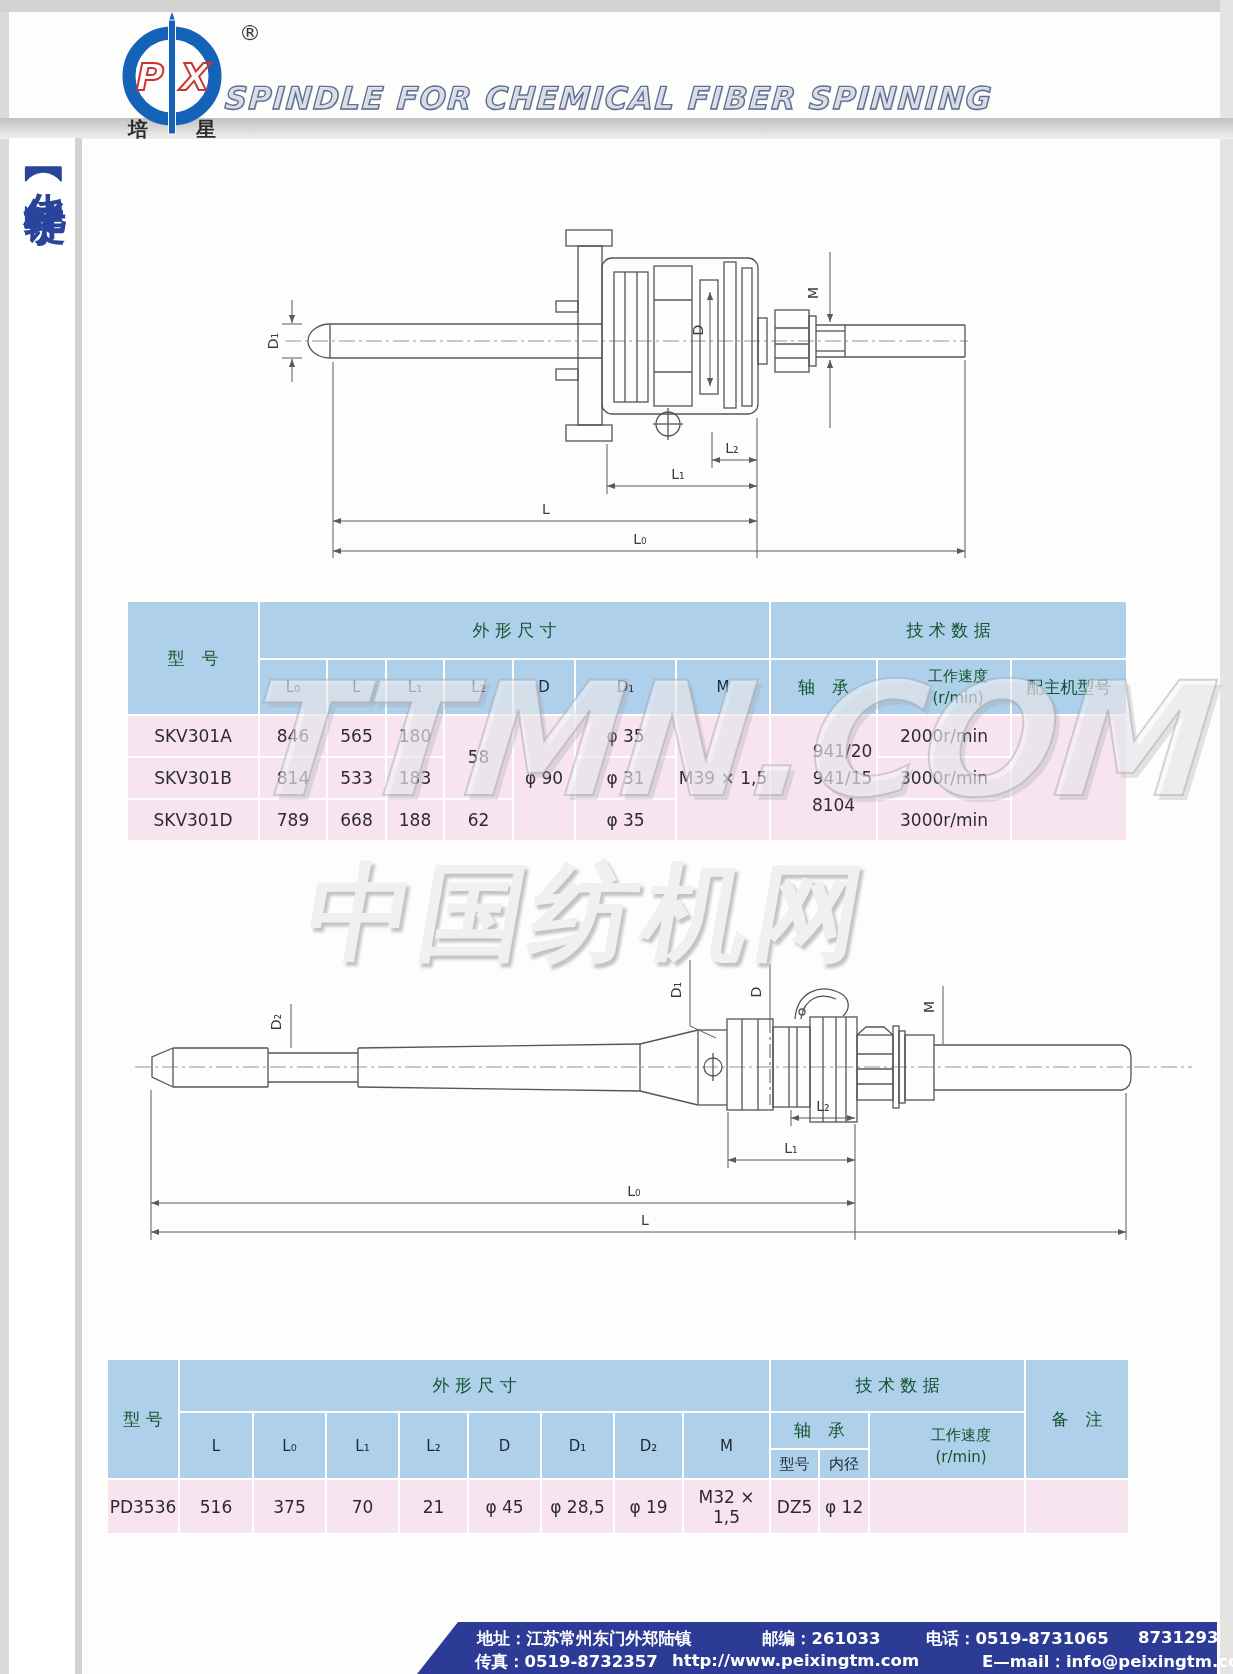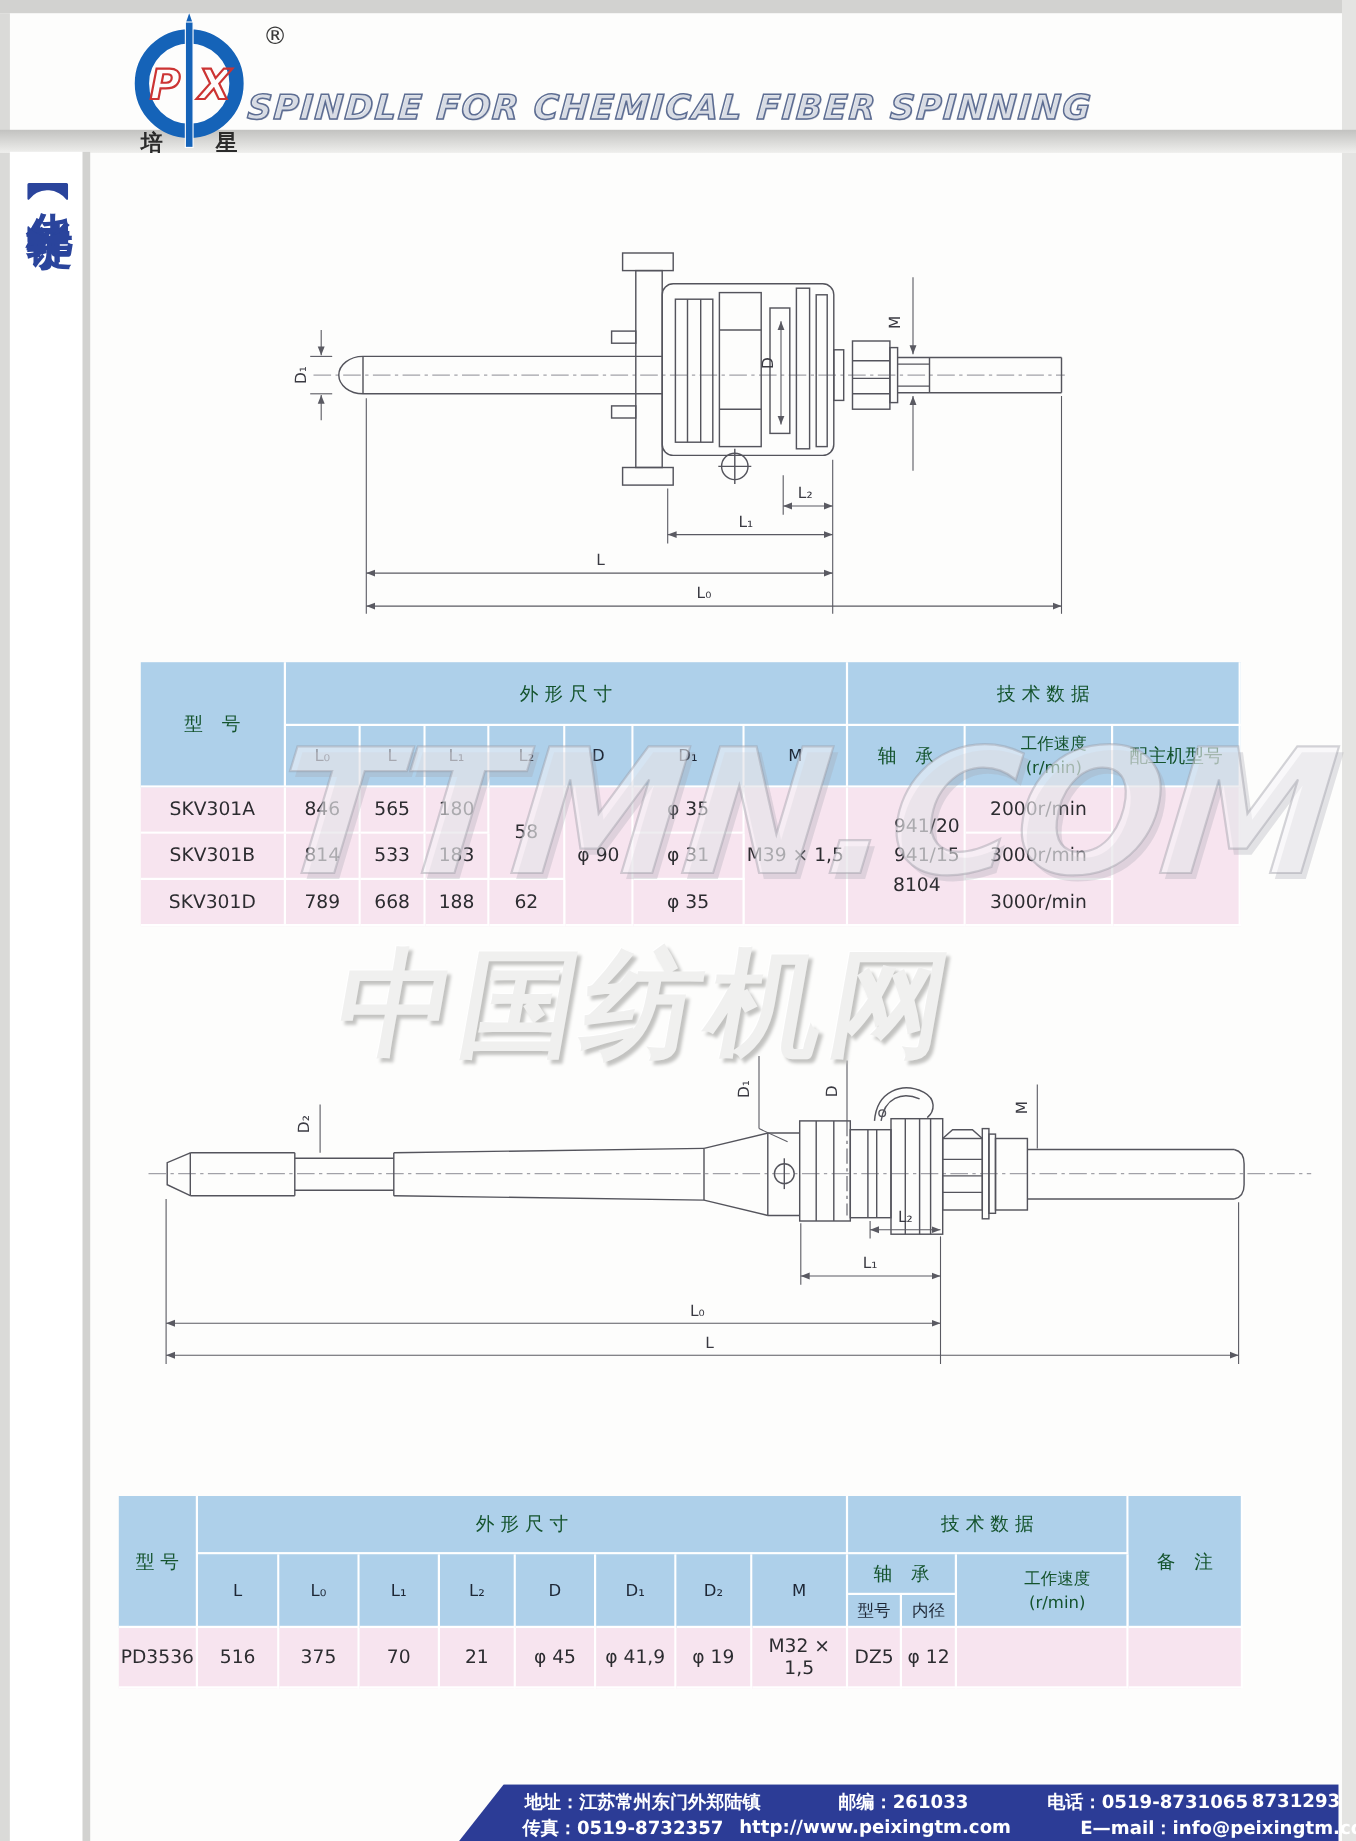--- a/index.html
+++ b/index.html
@@ -341,35 +341,35 @@
       <td class="hd2">型号</td>
       <td class="hd2">内径</td>
     </tr>
     <tr style="height:55px">
       <td class="dt">PD3536</td>
       <td class="dt">516</td>
       <td class="dt">375</td>
       <td class="dt">70</td>
       <td class="dt">21</td>
       <td class="dt">φ 45</td>
-      <td class="dt">φ 41,9</td>
+      <td class="dt">φ 28,5</td>
       <td class="dt">φ 19</td>
       <td class="dt">M32 × 1,5</td>
       <td class="dt">DZ5</td>
       <td class="dt">φ 12</td>
       <td class="dt"></td>
       <td class="dt"></td>
     </tr>
   </tbody>
     </table>
 
   <div class="abs footer-band">
     <div class="footer-shape"></div>
     <span style="left:477px;top:6px;">地址：江苏常州东门外郑陆镇</span>
     <span style="left:762px;top:6px;">邮编：261033</span>
-    <span style="left:952px;top:6px;">电话：0519-8731065</span>
+    <span style="left:926px;top:6px;">电话：0519-8731065</span>
     <span style="left:1138px;top:6px;">8731293</span>
     <span style="left:475px;top:29px;">传真：0519-8732357</span>
     <span style="left:672px;top:29px;">http://www.peixingtm.com</span>
     <span style="left:982px;top:29px;">E—mail：info@peixingtm.com</span>
   </div>
 
 </div>
 
 </body></html>

